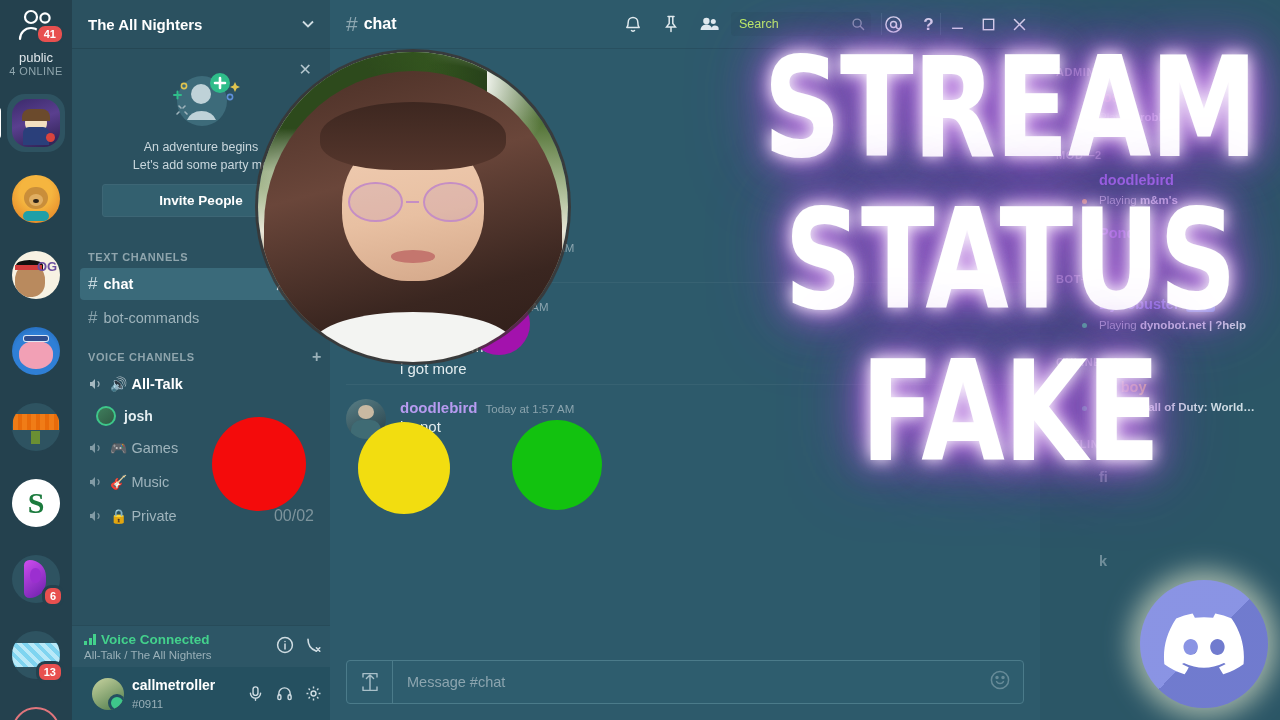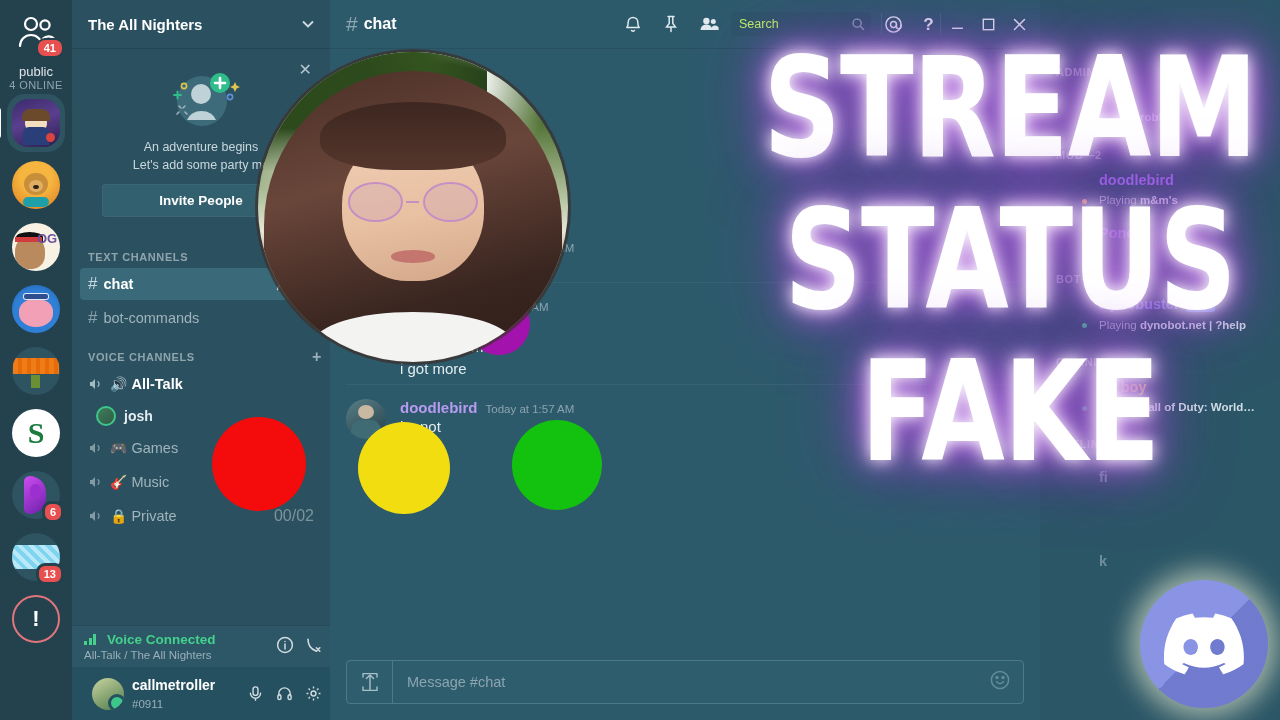--- a/index.html
+++ b/index.html
@@ -50,20 +50,21 @@
     color: #8fa5ad; font-size: 11px; letter-spacing: .4px;
     margin-top: 0; margin-bottom: 8px;
   }
   .srv {
     width: 48px; height: 48px;
     border-radius: 50%;
     margin-bottom: 14px;
     position: relative;
     overflow: visible;
     flex: 0 0 48px;
+    margin-top: 14px;
   }
   .srv .art {
     width: 48px; height: 48px; border-radius: 50%;
     overflow: hidden; position: relative;
   }
   .srv.selected { border-radius: 16px; }
   .srv.selected .art { border-radius: 16px; }
   .srv.selected::before {
     content: ""; position: absolute;
     left: -16px; top: 8px;
@@ -193,21 +194,21 @@
 
   .voice-conn {
     background: #2d5666;
     padding: 6px 8px 6px 12px;
     display: flex; align-items: flex-start;
     border-top: 1px solid rgba(0,0,0,.12);
   }
   .vc-left { flex: 1; }
   .vc-title {
     color: #43d18c; font-size: 13.5px; font-weight: bold;
-    display: flex; align-items: center; gap: 11px;
+    display: flex; align-items: center; gap: 5px;
   }
   .vc-bars { display:flex; align-items: flex-end; gap:1.5px; height:11px;}
   .vc-bars i { display:block; width:3px; background:#43d18c; }
   .vc-sub { color: #9ab0b8; font-size: 11.5px; margin-top: 2px; }
   .vc-icons { display: flex; gap: 10px; color: #cfdce2; padding-top: 4px; }
   .vc-icons svg { width: 18px; height: 18px; cursor: pointer; }
 
   .userbar {
     height: 53px; flex: 0 0 53px;
     background: #255060;

